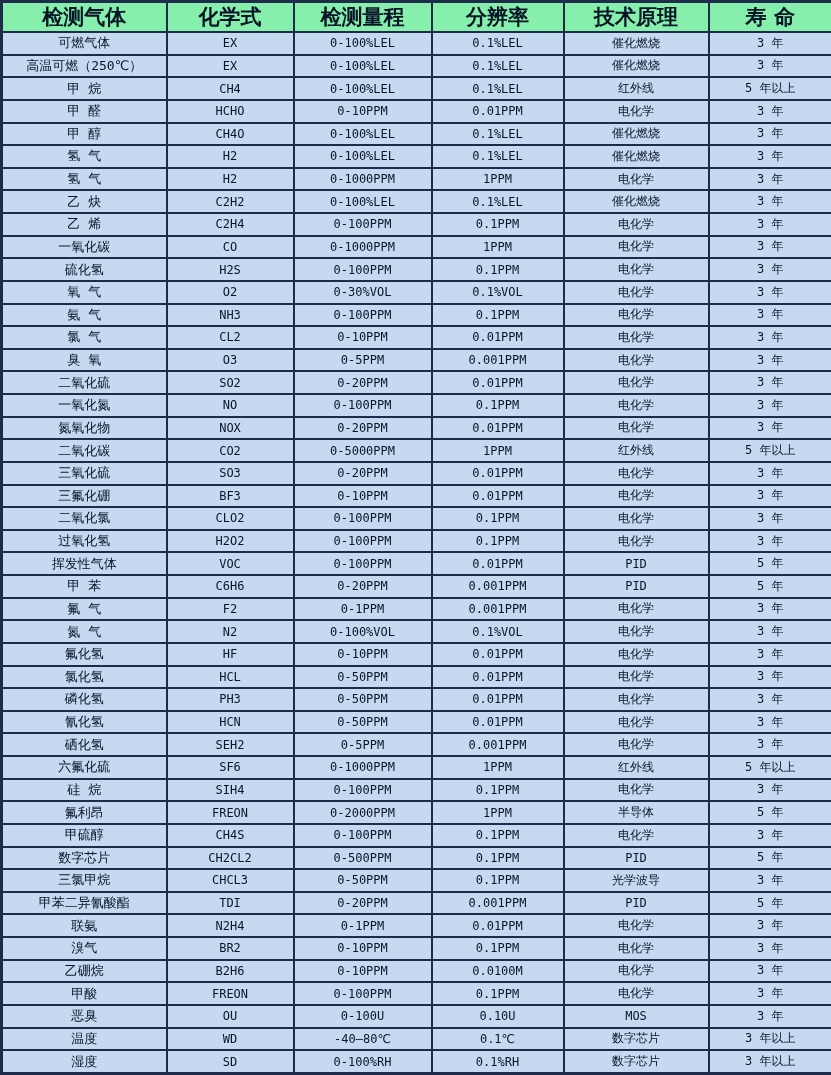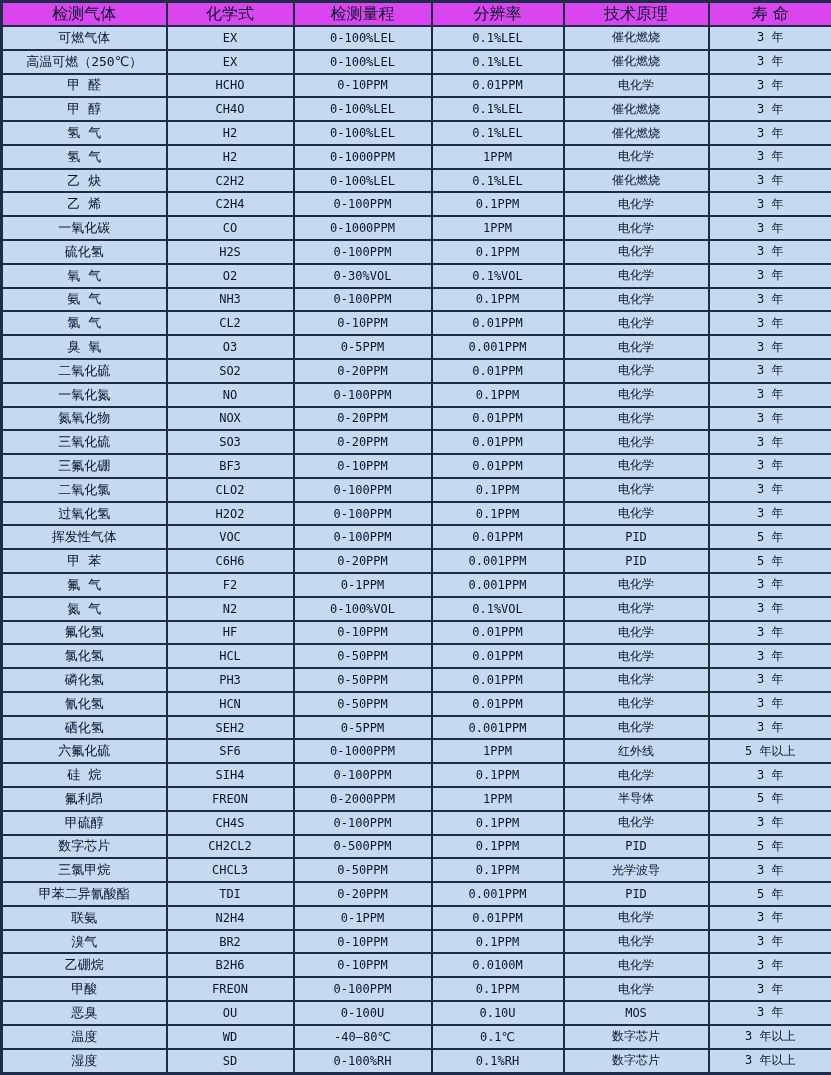--- a/index.html
+++ b/index.html
@@ -27,25 +27,25 @@
   col.c6 { width: 124px; }
   th, td {
     border: 2px solid #1c2c49;
     text-align: center;
     vertical-align: middle;
     padding: 0 2px;
     overflow: hidden;
     white-space: nowrap;
   }
   th {
-    background: #d946ef;
+    background: #86efac;
     color: #081427;
     font-family: "DejaVu Sans", "Liberation Sans", sans-serif;
-    font-weight: normal;
-    font-size: 16px;
+    font-weight: bold;
+    font-size: 21px;
     height: 22px;
   }
   td {
     background: #c5d9f1;
     color: #0a1526;
     font-family: "DejaVu Sans Mono", "DejaVu Sans", sans-serif;
     font-size: 12px;
   }
   td.gas-name {
     font-size: 13px;
@@ -84,20 +84,28 @@
       </tr>
       <tr>
         <td class="gas-name">高温可燃（250℃）</td>
         <td>EX</td>
         <td>0-100%LEL</td>
         <td>0.1%LEL</td>
         <td>催化燃烧</td>
         <td>3 年</td>
       </tr>
       <tr>
+        <td class="gas-name">甲 烷</td>
+        <td>CH4</td>
+        <td>0-100%LEL</td>
+        <td>0.1%LEL</td>
+        <td>红外线</td>
+        <td>5 年以上</td>
+      </tr>
+      <tr>
         <td class="gas-name">甲 醛</td>
         <td>HCHO</td>
         <td>0-10PPM</td>
         <td>0.01PPM</td>
         <td>电化学</td>
         <td>3 年</td>
       </tr>
       <tr>
         <td class="gas-name">甲 醇</td>
         <td>CH4O</td>
@@ -202,20 +210,28 @@
         <td>电化学</td>
         <td>3 年</td>
       </tr>
       <tr>
         <td class="gas-name">氮氧化物</td>
         <td>NOX</td>
         <td>0-20PPM</td>
         <td>0.01PPM</td>
         <td>电化学</td>
         <td>3 年</td>
+      </tr>
+      <tr>
+        <td class="gas-name">二氧化碳</td>
+        <td>CO2</td>
+        <td>0-5000PPM</td>
+        <td>1PPM</td>
+        <td>红外线</td>
+        <td>5 年以上</td>
       </tr>
       <tr>
         <td class="gas-name">三氧化硫</td>
         <td>SO3</td>
         <td>0-20PPM</td>
         <td>0.01PPM</td>
         <td>电化学</td>
         <td>3 年</td>
       </tr>
       <tr>

